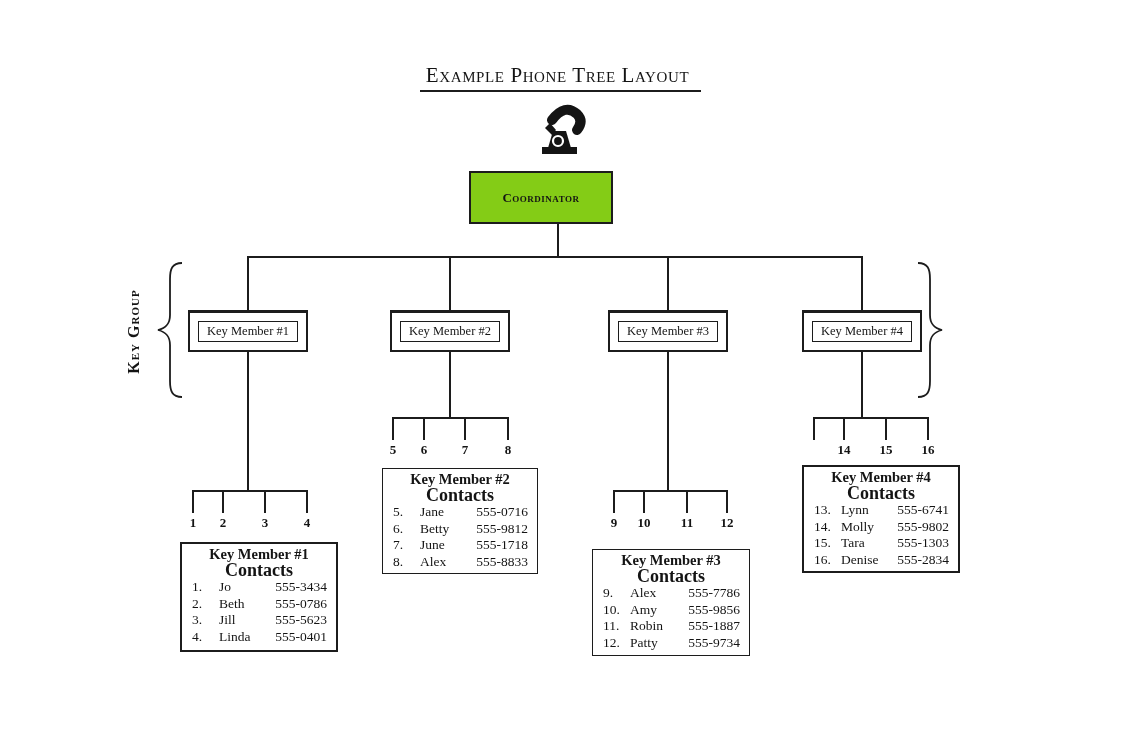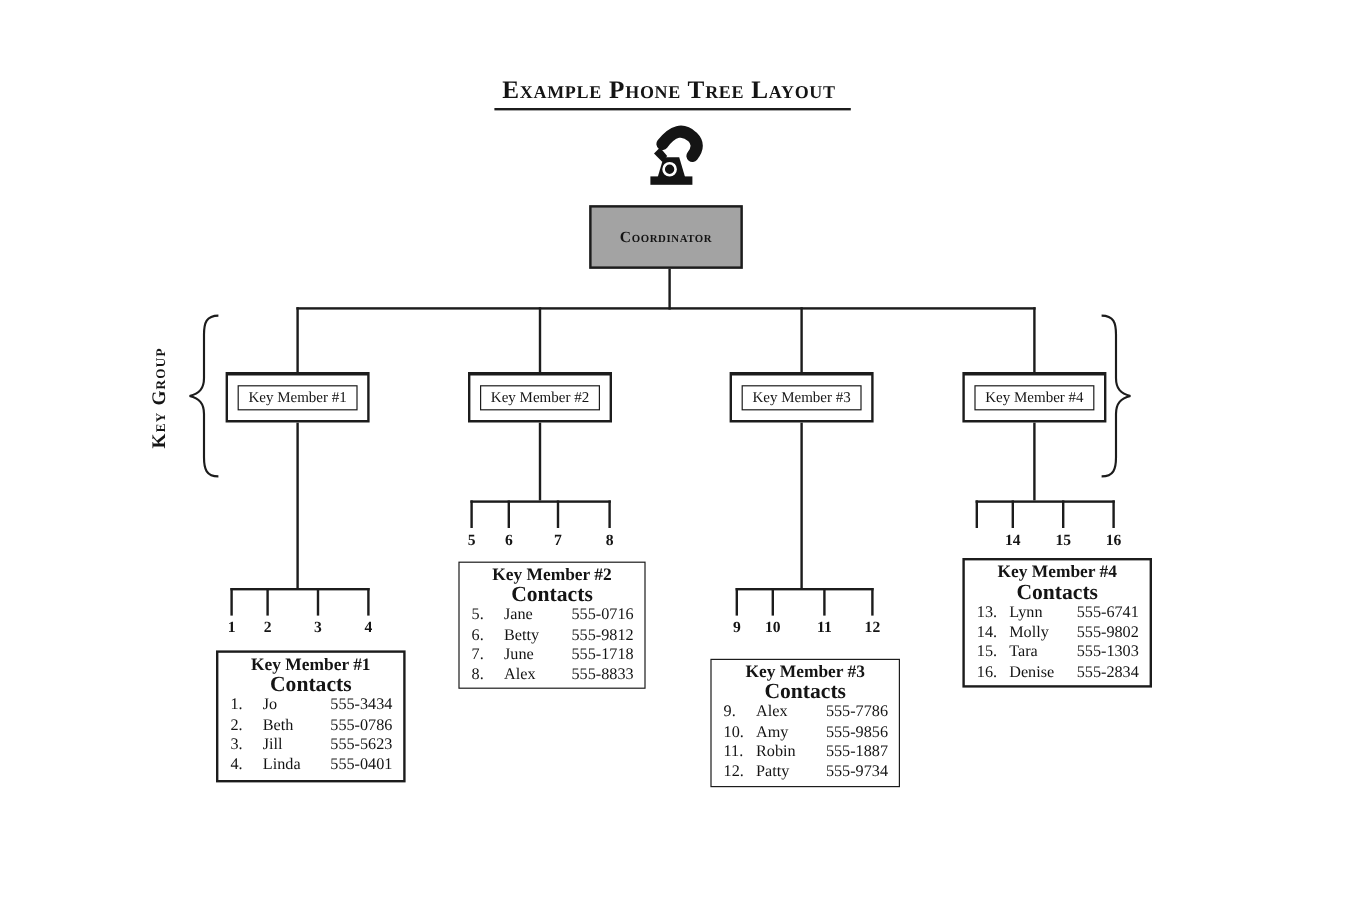--- a/index.html
+++ b/index.html
@@ -4,30 +4,30 @@
 <style>
   html,body{margin:0;padding:0;background:#fff;}
   #canvas{
     position:relative;width:1121px;height:751px;background:#ffffff;
     font-family:"Liberation Serif","DejaVu Serif",serif;color:#141414;overflow:hidden;
   }
   .ln{position:absolute;background:#1c1c1c;}
   
   .title-wrap{position:absolute;left:0;right:0;top:63px;text-align:center;}
   .title-text{
-    display:inline-block;font-size:21px;font-weight:bold;font-variant:small-caps;
+    display:inline-block;font-size:21px;font-weight:normal;font-variant:small-caps;
     letter-spacing:.6px;border-bottom:2px solid #1c1c1c;padding:0 12px 2px 6px;
   }
   
   .phone-wrap{position:absolute;left:0;right:0;top:101px;text-align:center;}
   
   .coord-box{
-    position:absolute;left:491px;top:171px;width:128px;height:53px;box-sizing:border-box;
+    position:absolute;left:469px;top:171px;width:144px;height:53px;box-sizing:border-box;
     border:2px solid #1c1c1c;display:flex;align-items:center;justify-content:center;
-    font-size:13px;font-weight:bold;font-variant:small-caps;letter-spacing:.5px;background:#a3a3a3;
+    font-size:13px;font-weight:bold;font-variant:small-caps;letter-spacing:.5px;background:#84cc16;
   }
   
   .key-group{
     position:absolute;left:63px;top:323px;width:140px;height:17px;line-height:17px;
     transform:rotate(-90deg);font-size:16px;font-weight:bold;font-variant:small-caps;
     letter-spacing:1px;text-align:center;
   }
   .brace{position:absolute;width:40px;height:138px;}
   
   .km-outer{

